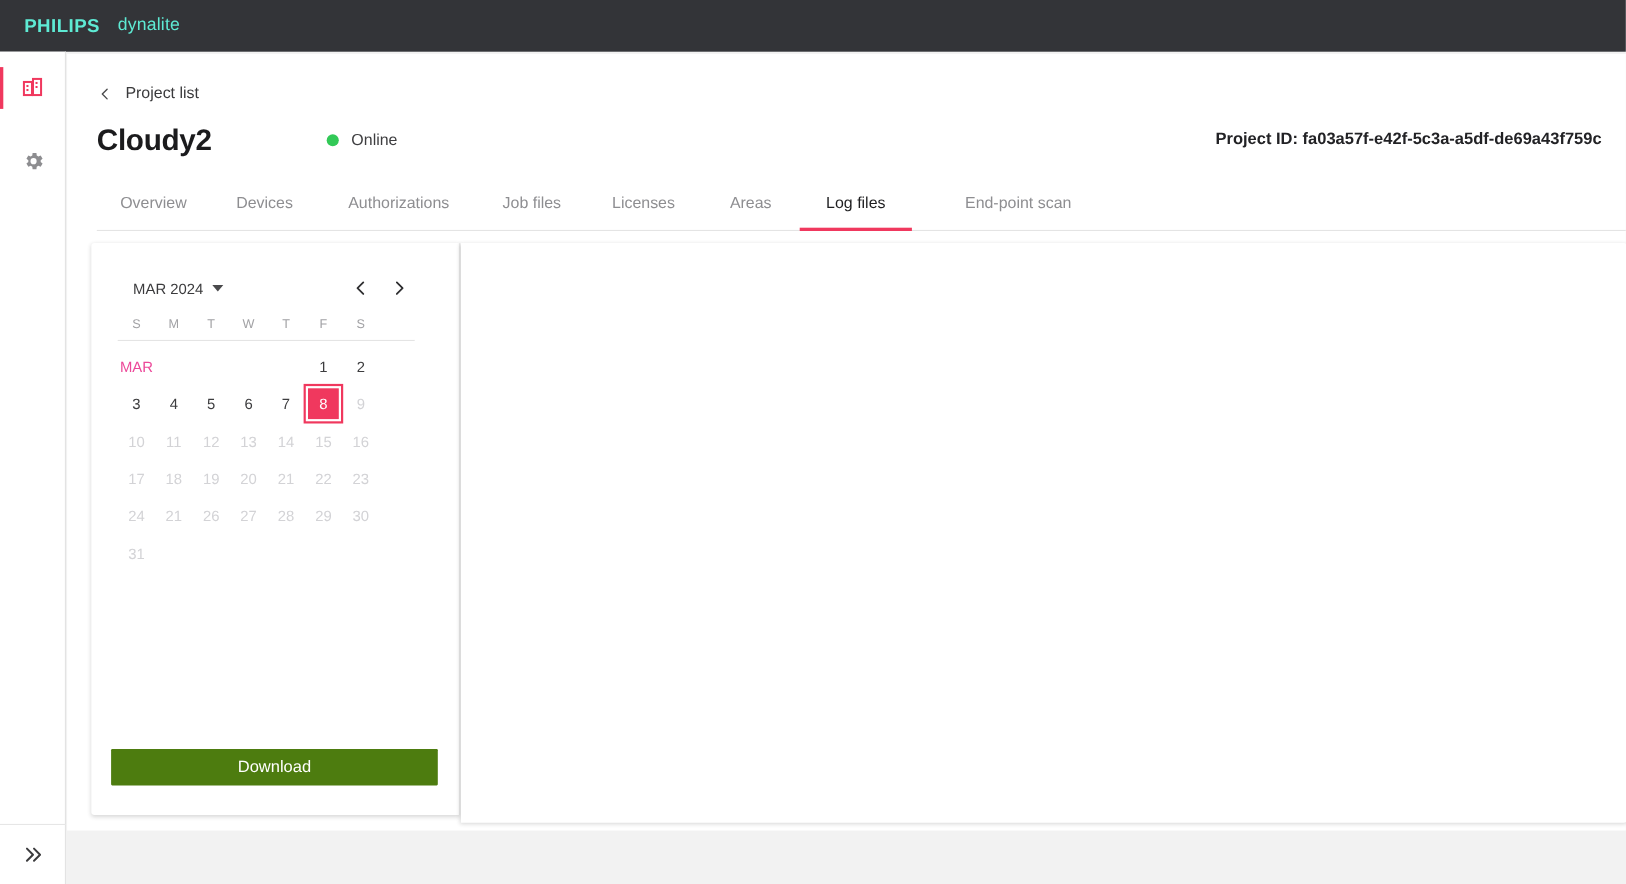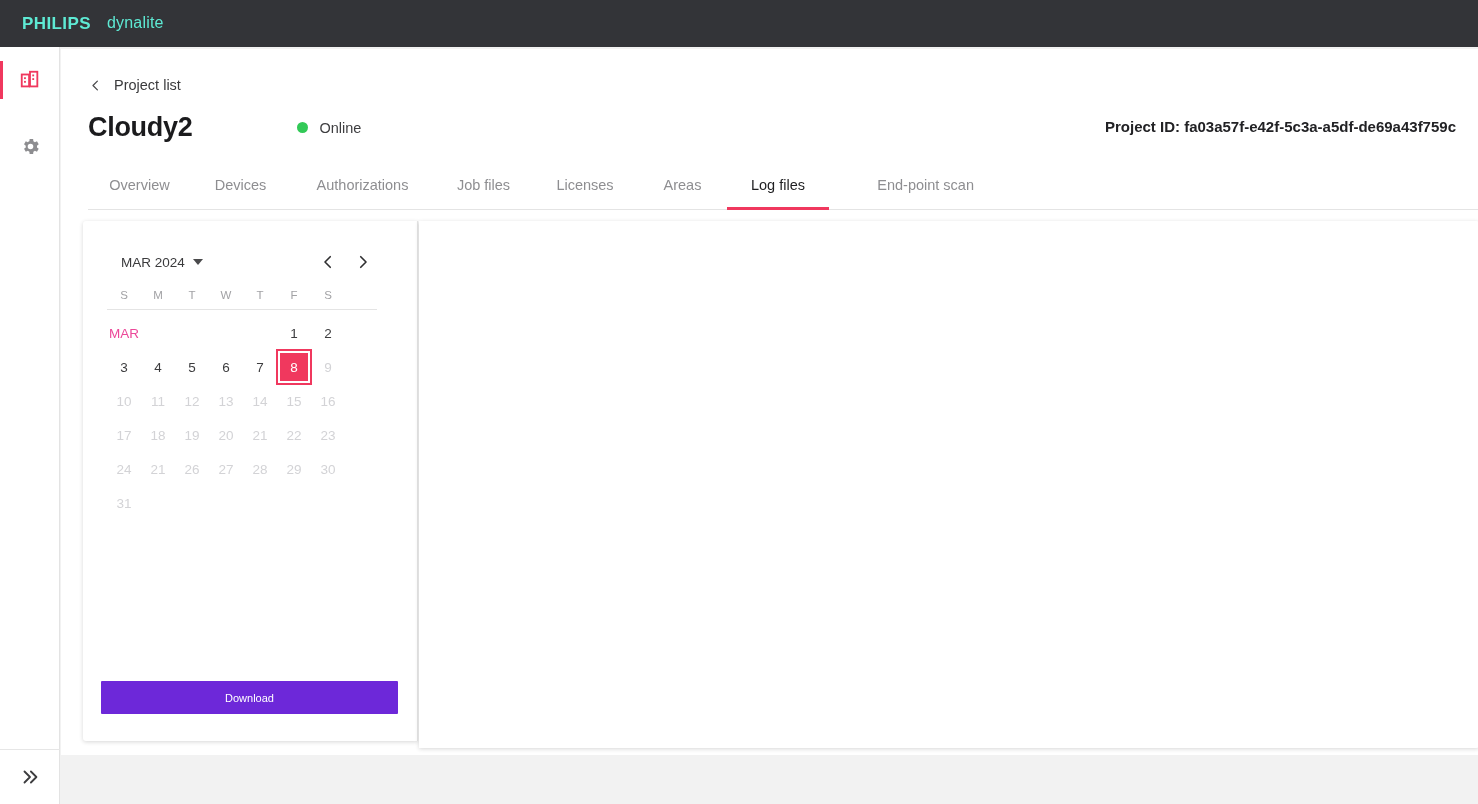--- a/index.html
+++ b/index.html
@@ -230,22 +230,22 @@
   .cal-cell.selected {
     background: #f0385e; color: #ffffff;
     width: 28px; height: 28px;
     box-shadow: 0 0 0 2px #ffffff, 0 0 0 4px #f0385e;
     margin: auto;
   }
 
   .dl-btn {
     position: absolute; left: 18px; bottom: 27px;
     width: 297px; height: 33px;
-    background: #6d28d9; border: none;
-    color: #ffffff; font-size: 11px;
+    background: #4d7c0f; border: none;
+    color: #ffffff; font-size: 15px;
     font-family: "Liberation Sans", sans-serif;
     cursor: pointer; border-radius: 1px;
   }
 </style>
 </head>
 <body>
 
 <div class="topbar">
   <div class="brand">
     <span class="brand-philips">PHILIPS</span>

